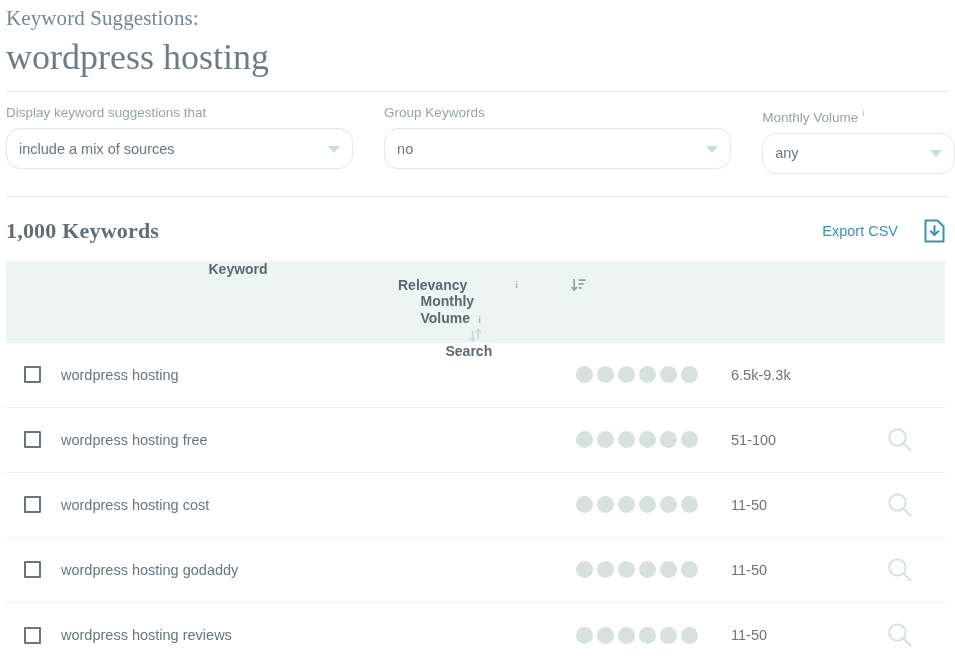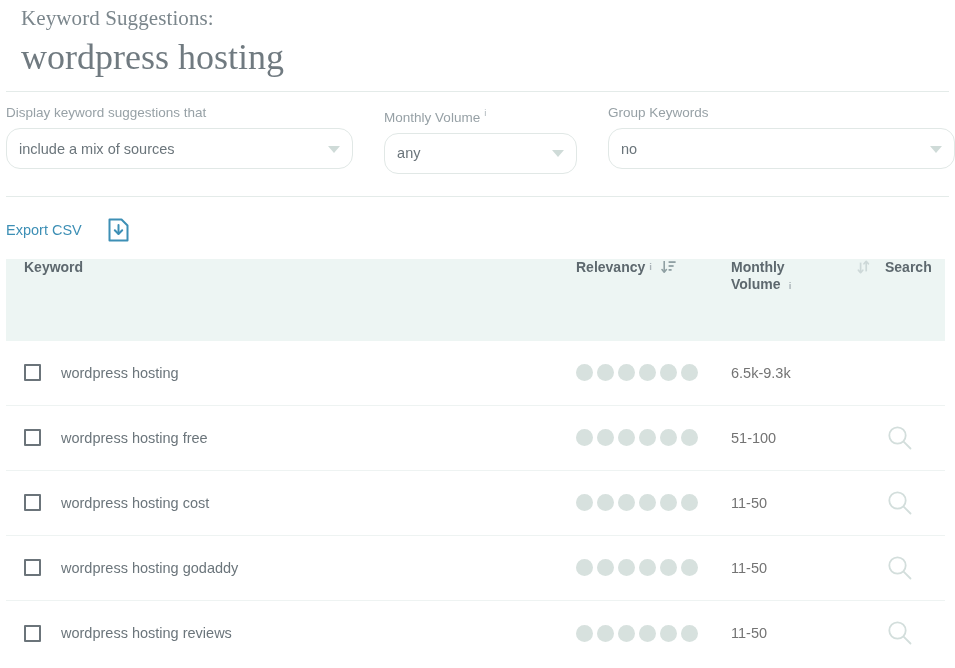--- a/index.html
+++ b/index.html
@@ -14,21 +14,21 @@
 
   .page {
     position: relative;
     width: 955px;
     height: 668px;
     background: #ffffff;
   }
 
   
   .header {
-    padding: 4px 0 0 21px;
+    padding: 4px 0 0 6px;
   }
   .kw-eyebrow {
     font-family: "Liberation Serif", serif;
     font-size: 21px;
     color: #7b868c;
     letter-spacing: 0.1px;
     line-height: 28px;
   }
   .kw-title {
     font-family: "Liberation Serif", serif;
@@ -128,31 +128,32 @@
 
   
   .table {
     margin: 17px 10px 0 6px;
     width: 939px;
   }
   .thead {
     background: #edf5f3;
     height: 82px;
     display: flex;
-    align-items: flex-start;
+    align-items: center;
+    flex-direction: column;
   }
   .th {
     font-size: 14px;
     font-weight: bold;
     color: #5d686e;
     display: flex;
     align-items: center;
   }
   .col-kw     { width: 570px; padding-left: 18px; }
-  .col-rel    { width: 155px; justify-content: flex-start; }
+  .col-rel    { width: 155px; justify-content: flex-start; gap: 44px; }
   .col-vol    { width: 110px; }
   .col-sort   { width: 44px;  justify-content: center; }
   .col-search { width: 60px;  justify-content: flex-start; }
 
   .th .info-sup { color: #aab3b7; }
   .sort-btn {
     margin-left: 9px;
     cursor: pointer;
     display: flex;
     align-items: center;
@@ -213,41 +214,42 @@
   <div class="filters">
 
     <div class="filter">
       <div class="filter-label"><span>Display keyword suggestions that</span></div>
       <div class="select">
         <span class="select-value">include a mix of sources</span>
         <span class="caret"></span>
       </div>
     </div>
 
+    <div class="filter">
+      <div class="filter-label"><span>Group Keywords</span></div>
+      <div class="select">
+        <span class="select-value">no</span>
+        <span class="caret"></span>
+      </div>
+    </div>
+
     <div class="filter" style="width:200px;">
       <div class="filter-label"><span>Monthly Volume</span><span class="info-sup">i</span></div>
       <div class="select">
         <span class="select-value">any</span>
         <span class="caret"></span>
       </div>
     </div>
 
-    <div class="filter">
-      <div class="filter-label"><span>Group Keywords</span></div>
-      <div class="select">
-        <span class="select-value">no</span>
-        <span class="caret"></span>
-      </div>
-    </div>
-
   </div>
 
   <div class="rule2"></div>
 
   <div class="results-bar">
+    <div class="results-count">1,000 Keywords</div>
     <div class="export">
       <span>Export CSV</span>
       <svg class="export-icon" width="21" height="24" viewBox="0 0 21 24">
         <path d="M1.5 1.5 H13.5 L19.5 7.5 V22.5 H1.5 Z" fill="#ffffff" stroke="#3d8fb5" stroke-width="2" stroke-linejoin="round"></path>
         <path d="M10.5 7 V15.5" stroke="#3d8fb5" stroke-width="2" stroke-linecap="round"></path>
         <path d="M6.8 12.2 L10.5 16 L14.2 12.2" fill="none" stroke="#3d8fb5" stroke-width="2" stroke-linecap="round" stroke-linejoin="round"></path>
       </svg>
     </div>
   </div>
 

